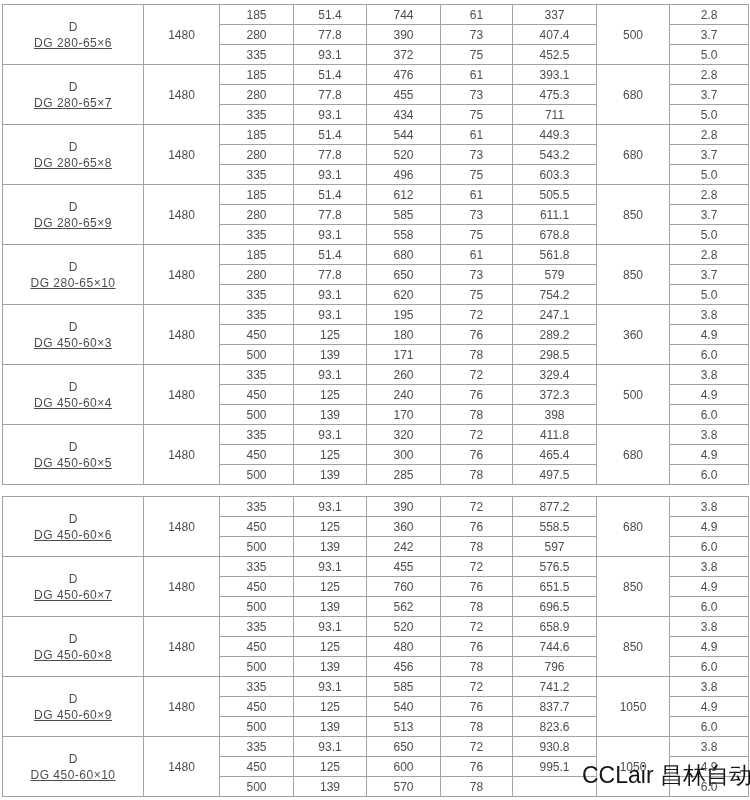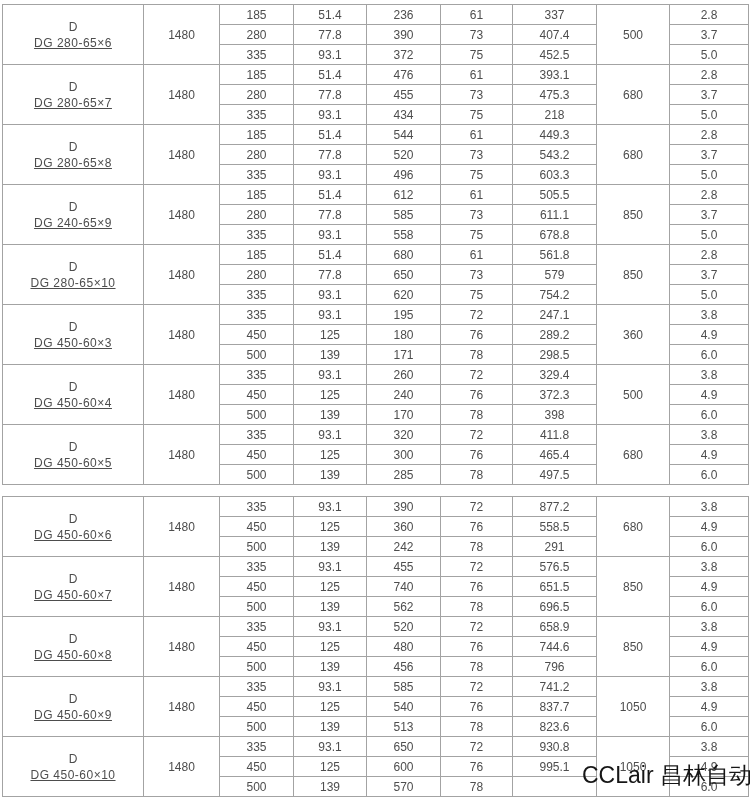--- a/index.html
+++ b/index.html
@@ -67,21 +67,21 @@
       </colgroup>
       <tbody>
         <tr>
           <td rowspan="3" class="model-cell">
             <span class="m1">D</span>
             <span class="m2">DG  280-65×6</span>
           </td>
           <td rowspan="3">1480</td>
           <td>185</td>
           <td>51.4</td>
-          <td>236</td>
+          <td>744</td>
           <td>61</td>
           <td>337</td>
           <td rowspan="3">500</td>
           <td>2.8</td>
         </tr>
         <tr>
           <td>280</td>
           <td>77.8</td>
           <td>390</td>
           <td>73</td>
@@ -116,21 +116,21 @@
           <td>455</td>
           <td>73</td>
           <td>475.3</td>
           <td>3.7</td>
         </tr>
         <tr>
           <td>335</td>
           <td>93.1</td>
           <td>434</td>
           <td>75</td>
-          <td>218</td>
+          <td>711</td>
           <td>5.0</td>
         </tr>
         <tr>
           <td rowspan="3" class="model-cell">
             <span class="m1">D</span>
             <span class="m2">DG  280-65×8</span>
           </td>
           <td rowspan="3">1480</td>
           <td>185</td>
           <td>51.4</td>
@@ -152,21 +152,21 @@
           <td>335</td>
           <td>93.1</td>
           <td>496</td>
           <td>75</td>
           <td>603.3</td>
           <td>5.0</td>
         </tr>
         <tr>
           <td rowspan="3" class="model-cell">
             <span class="m1">D</span>
-            <span class="m2">DG  240-65×9</span>
+            <span class="m2">DG  280-65×9</span>
           </td>
           <td rowspan="3">1480</td>
           <td>185</td>
           <td>51.4</td>
           <td>612</td>
           <td>61</td>
           <td>505.5</td>
           <td rowspan="3">850</td>
           <td>2.8</td>
         </tr>
@@ -341,41 +341,41 @@
           <td>360</td>
           <td>76</td>
           <td>558.5</td>
           <td>4.9</td>
         </tr>
         <tr>
           <td>500</td>
           <td>139</td>
           <td>242</td>
           <td>78</td>
-          <td>291</td>
+          <td>597</td>
           <td>6.0</td>
         </tr>
         <tr>
           <td rowspan="3" class="model-cell">
             <span class="m1">D</span>
             <span class="m2">DG  450-60×7</span>
           </td>
           <td rowspan="3">1480</td>
           <td>335</td>
           <td>93.1</td>
           <td>455</td>
           <td>72</td>
           <td>576.5</td>
           <td rowspan="3">850</td>
           <td>3.8</td>
         </tr>
         <tr>
           <td>450</td>
           <td>125</td>
-          <td>740</td>
+          <td>760</td>
           <td>76</td>
           <td>651.5</td>
           <td>4.9</td>
         </tr>
         <tr>
           <td>500</td>
           <td>139</td>
           <td>562</td>
           <td>78</td>
           <td>696.5</td>

